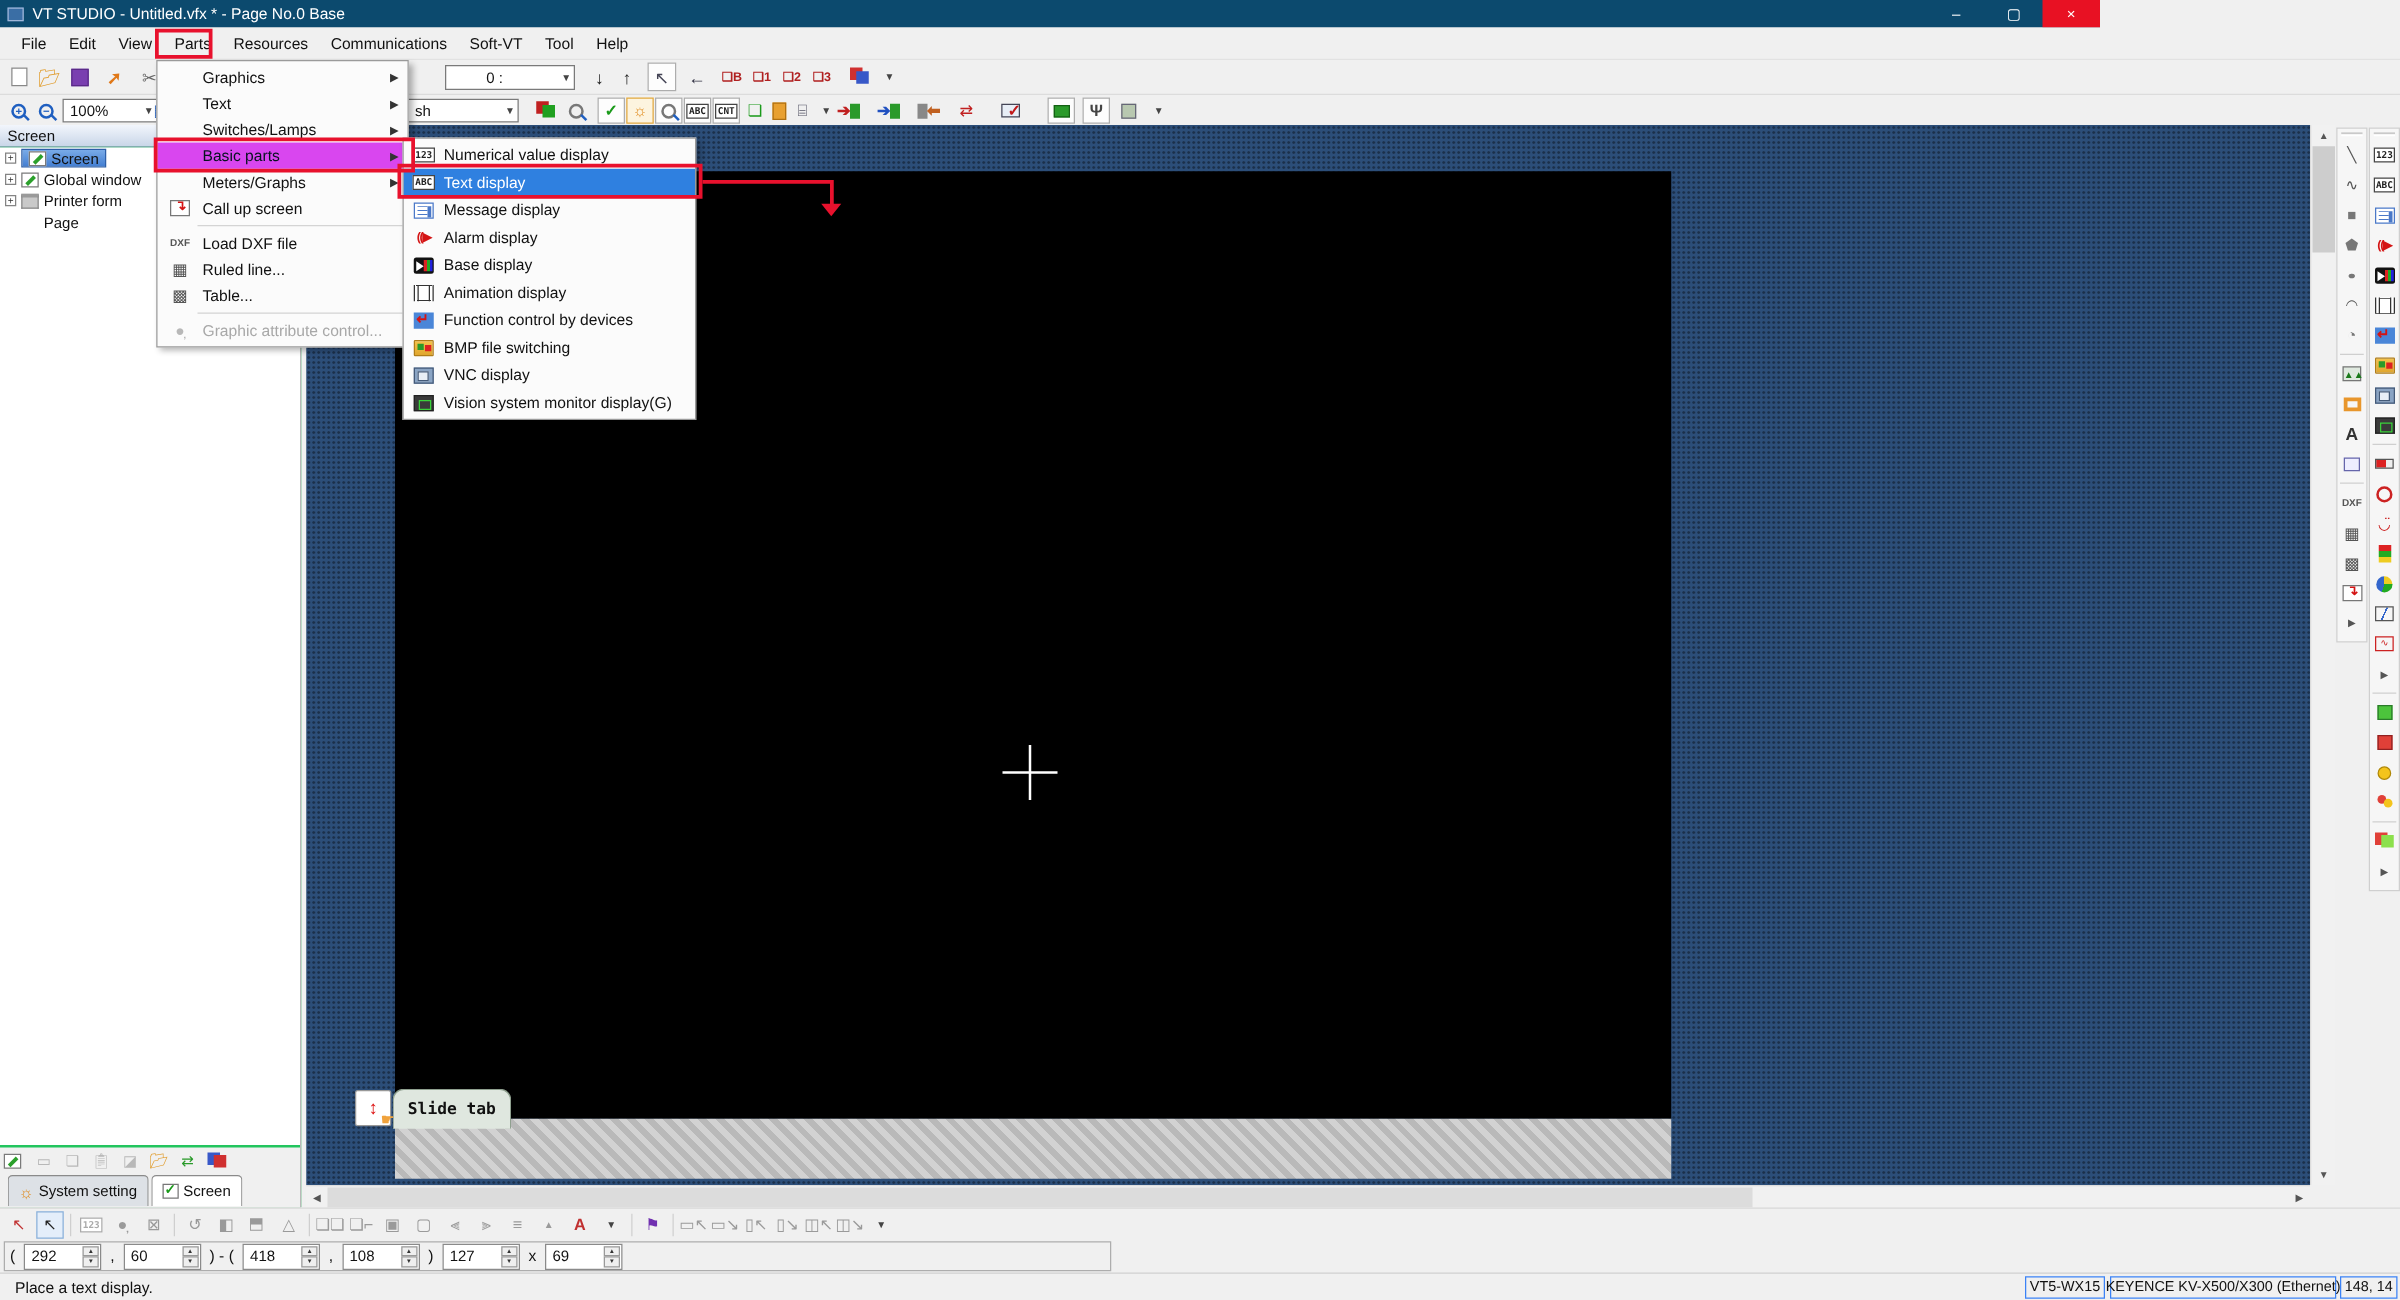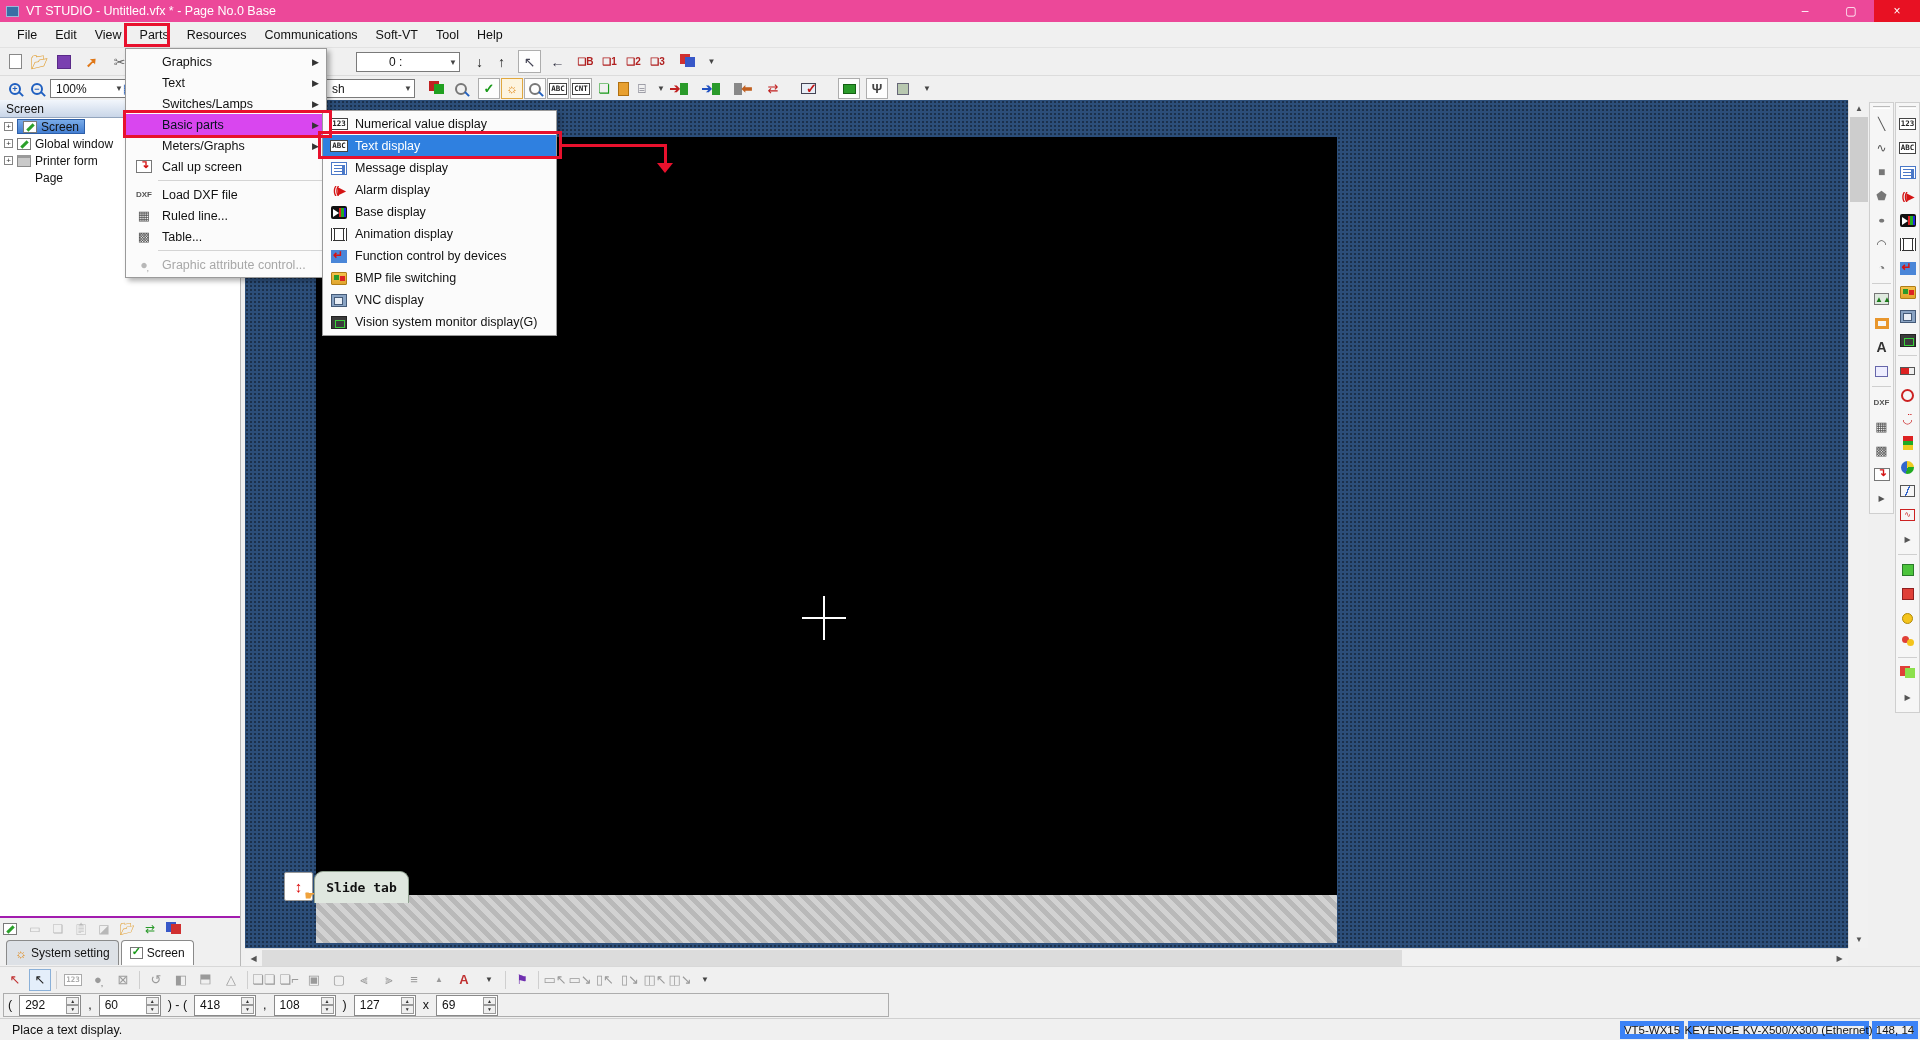--- a/index.html
+++ b/index.html
@@ -1,20 +1,20 @@
 <!DOCTYPE html>
 <html><head>
 <meta charset="utf-8">
 <style>
 *{margin:0;padding:0;box-sizing:border-box}
 html,body{width:1920px;height:1040px;overflow:hidden}
 body{font-family:"Liberation Sans",sans-serif;background:#f0f0f0;position:relative;font-size:12.5px;color:#111}
 .abs{position:absolute}
 
-#titlebar{left:0;top:0;width:1920px;height:22px;background:#ec4899;color:#fff;display:flex;align-items:center}
+#titlebar{left:0;top:0;width:1680px;height:22px;background:#0c4a6e;color:#fff;display:flex;align-items:center}
 #app-icon{width:13px;height:11px;border:1px solid #9fb6d8;background:#3a6ea5;margin:0 7px 0 6px}
 #title-text{font-size:12.5px}
 #win-btns{position:absolute;right:0;top:0;display:flex}
 .winbtn{width:46px;height:22px;display:flex;align-items:center;justify-content:center;color:#fff;font-size:12px}
 .winbtn.close{background:#e81123}
 
 #menubar{left:0;top:22px;width:1920px;height:25px;background:#f0f0f0;display:flex;align-items:center;padding-left:8px}
 .menu-label{padding:0 9px;height:25px;display:flex;align-items:center}
 #parts-outline{left:124px;top:23px;width:46px;height:24px;border:3px solid #e8112d;z-index:60}
 
@@ -23,21 +23,21 @@
 .tbi{position:absolute;width:23px;height:23px;display:flex;align-items:center;justify-content:center;font-size:14px}
 .tbi2{position:absolute;width:22px;height:21px;display:flex;align-items:center;justify-content:center;font-size:13px;top:2px}
 .combo{position:absolute;background:#fff;border:1px solid #7a7a7a;display:flex;align-items:center;font-size:12px}
 .combo .arr{position:absolute;right:2px;font-size:8px;color:#444}
 .boxed{border:1px solid #adadad;background:#fdfdfd}
 .sq{display:inline-block;width:10px;height:10px}
 .mag{width:12px;height:12px;border:2px solid #1f5fc0;border-radius:50%;position:relative;font-size:9px;font-weight:bold;color:#1f5fc0;display:flex;align-items:center;justify-content:center}
 .mag::after{content:'';position:absolute;width:6px;height:2px;background:#1f5fc0;right:-5px;bottom:-2px;transform:rotate(45deg)}
 .minipage{width:13px;height:15px;background:#fff;border:1px solid #888}
 
-#left-panel{left:0;top:100px;width:241px;height:866px;background:#a21caf;border-right:1px solid #b8b8b8}
+#left-panel{left:0;top:100px;width:241px;height:866px;background:#22c55e;border-right:1px solid #b8b8b8}
 #panel-header{position:absolute;left:0;top:0;width:100%;height:18px;background:linear-gradient(#f2f6fc,#c9d6e8);border-bottom:1px solid #93a5bd;padding-left:6px;display:flex;align-items:center;font-size:12px}
 #tree{position:absolute;left:0;top:18px;width:100%;height:798px;background:#fff}
 .trow{height:17px;display:flex;align-items:center;font-size:12px;padding-left:4px}
 .expander{width:9px;height:9px;border:1px solid #848484;background:#fff;font-size:8px;line-height:7px;text-align:center;color:#333;margin-right:4px}
 .noexp{width:9px;margin-right:4px}
 .t-ic{width:14px;height:12px;margin-right:4px;position:relative}
 .pageic{background:#fff;border:1px solid #7a7a7a}
 .pageic::after{content:'';position:absolute;width:9px;height:3px;background:#2ba02b;left:2px;top:4px;transform:rotate(-45deg)}
 .printic{background:#c9c9c9;border:1px solid #8a8a8a;border-top:3px solid #9a9a9a}
 .trashic{width:10px;height:12px;background:linear-gradient(#b0b0b0,#8f8f8f);border-radius:1px 1px 2px 2px;margin-left:2px;border-top:2px solid #7d7d7d}
@@ -126,21 +126,21 @@
 .dt.pressed{border:1px solid #8ab0d8;background:#e4eefa;color:#222}
 .vsep{width:1px;height:18px;background:#cfcfcf;margin:0 2px}
 #coord-row{left:0;top:992px;width:1920px;height:26px;background:#f0f0f0;display:flex;align-items:center;padding-left:8px;gap:7px;font-size:12.5px}
 #coord-frame{position:absolute;left:3px;top:1px;width:886px;height:24px;border:1px solid #adadad;pointer-events:none}
 .spin{width:62px;height:21px;background:#fff;border:1px solid #8a8a8a;display:flex;align-items:center;position:relative}
 .spin .val{padding-left:5px;font-size:12px}
 .spin .btns{position:absolute;right:1px;top:1px;width:13px;height:17px;display:flex;flex-direction:column}
 .spin .sb{flex:1;border:1px solid #9a9a9a;background:#efefef;font-size:5px;color:#333;display:flex;align-items:center;justify-content:center}
 #statusbar{left:0;top:1018px;width:1920px;height:22px;background:#f0f0f0;border-top:1px solid #d0d0d0;display:flex;align-items:center}
 #status-msg{padding-left:12px;font-size:12.5px}
-.sseg{position:absolute;top:2px;height:18px;border:5px solid #3b82f6;display:flex;align-items:center;justify-content:center;font-size:11.5px;background:#f0f0f0;white-space:nowrap}
+.sseg{position:absolute;top:2px;height:18px;border:1px solid #3b82f6;display:flex;align-items:center;justify-content:center;font-size:11.5px;background:#f0f0f0;white-space:nowrap}
 </style>
 </head>
 <body>
 
 <div class="abs" id="titlebar">
   <span id="app-icon"></span>
   <span id="title-text">VT STUDIO - Untitled.vfx * - Page No.0 Base</span>
   <div id="win-btns">
     <span class="winbtn">–</span>
     <span class="winbtn">▢</span>

